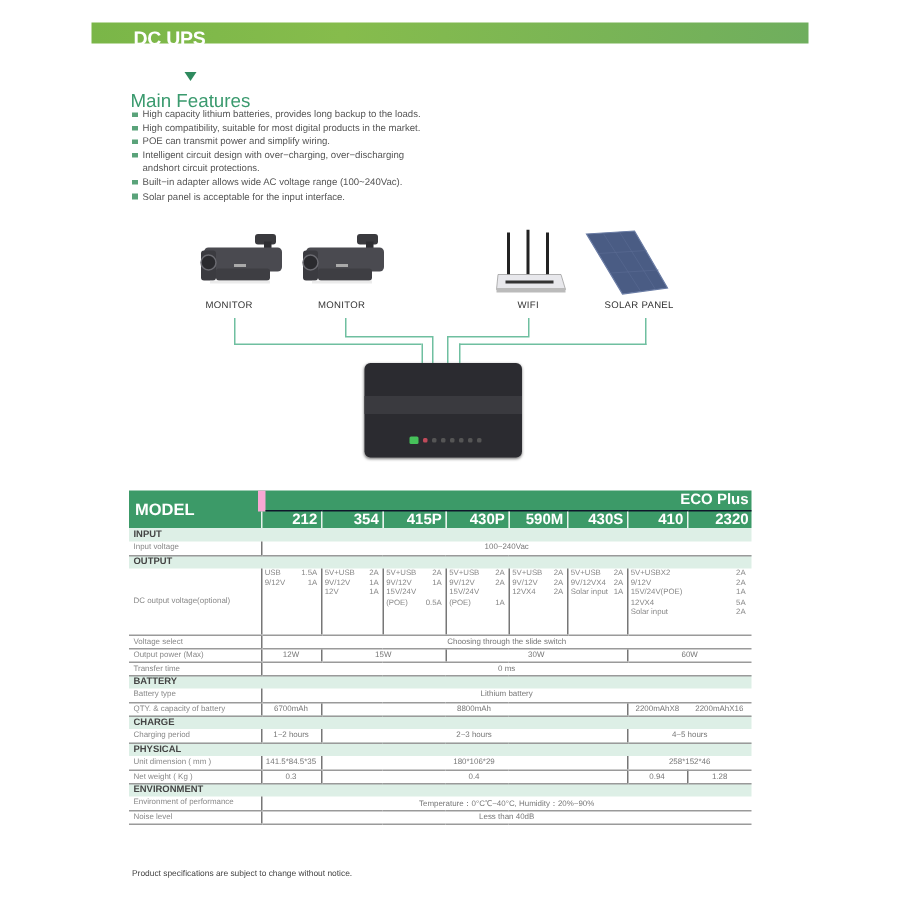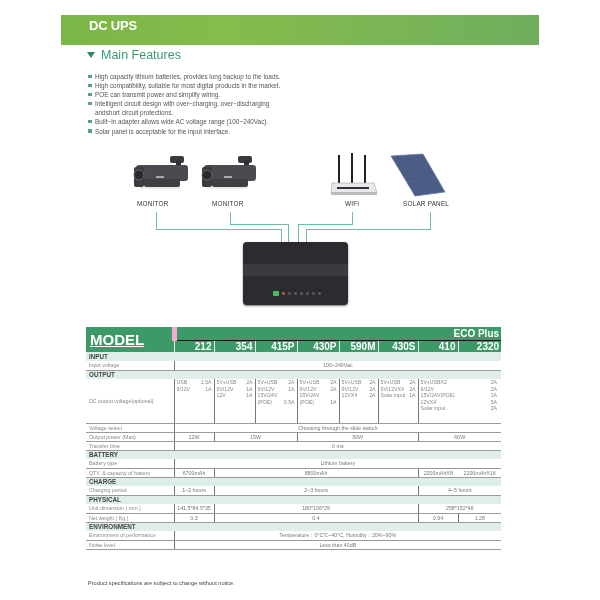--- a/index.html
+++ b/index.html
@@ -1,29 +1,29 @@
 <!DOCTYPE html>
 <html><head>
 <meta charset="utf-8">
 <style>
   * { box-sizing: border-box; margin: 0; padding: 0; }
   html, body { width: 600px; height: 600px; background: #ffffff; overflow: hidden; }
   body { position: relative; font-family: "Liberation Sans", sans-serif; color: #444; }
 
   .banner {
-    position: absolute; left: 61px; top: 15px; width: 478px; height: 30px;
+    position: absolute; left: 61px; top: 15px; width: 478px; height: 14px;
     background: linear-gradient(90deg, #7ab648 0%, #86bc4c 35%, #6fae5e 100%);
   }
   .banner-title {
     position: absolute; left: 28px; top: 3px; font-size: 13px; font-weight: bold;
     color: #ffffff; letter-spacing: -0.2px;
   }
   .section-title {
     position: absolute; left: 87px; top: 48px; font-size: 12.5px; color: #3a9a6e;
-    display: flex; align-items: center; gap: 6px;
+    display: flex; align-items: center; gap: 6px; flex-direction: column;
   }
   .tri-icon {
     width: 0; height: 0; border-left: 4px solid transparent; border-right: 4px solid transparent;
     border-top: 6px solid #2e8a5e; display: inline-block;
   }
 
   .features { position: absolute; left: 88px; top: 72px; width: 300px; list-style: none; }
   .features li {
     font-size: 6.4px; color: #555; line-height: 9.1px; position: relative; padding-left: 7px;
   }
@@ -48,21 +48,21 @@
   .ups .band { position: absolute; left: 0; top: 22px; width: 100%; height: 12px; background: #3a3a3f; }
   .ups .leds { position: absolute; left: 30px; top: 49px; display: flex; gap: 3px; align-items: center; }
   .ups .led { width: 3px; height: 3px; background: #555; border-radius: 1px; }
   .ups .led.on { width: 6px; height: 5px; background: #46c15a; }
   .ups .led.red { background: #c04a5a; }
 
   
   .spec { position: absolute; left: 86px; top: 327px; width: 415px; border-collapse: collapse; table-layout: fixed; }
   .spec td, .spec th { font-size: 5.3px; color: #777; padding: 0 2px; vertical-align: middle; }
   .spec .hdr { background: #3c9a68; color: #fff; font-weight: bold; }
-  .spec .hdr-model { font-size: 15px; padding-left: 4px; text-align: left; text-decoration: underline; }
+  .spec .hdr-model { font-size: 11px; padding-left: 4px; text-align: left; }
   .spec .hdr-eco { font-size: 10px; text-align: right; height: 13px; border-left: 5px solid #f9a8d4; }
   .spec .hdr-col { font-size: 10px; text-align: right; height: 12px; border-left: 1px solid #e9f3ee; border-top: 1px solid #0f172a; }
   .spec .sec td { background: #ddefe6; font-weight: bold; color: #444; font-size: 6.3px; height: 9px; padding-left: 3px; }
   .spec .row td { height: 9px; border-bottom: 1px solid #9a9a9a; }
   .spec .row td.lab { padding-left: 3px; color: #888; white-space: nowrap; overflow: hidden; }
   .spec .row td.val { text-align: center; border-left: 1px solid #777; }
   .spec .row td.valL { text-align: left; border-left: 1px solid #777; }
   .dc td { height: 44px !important; }
   .mini { display: flex; justify-content: space-between; line-height: 6.5px; font-size: 5.2px; color: #888; }
   .cellbox { padding-top: 2px; vertical-align: top !important; }

